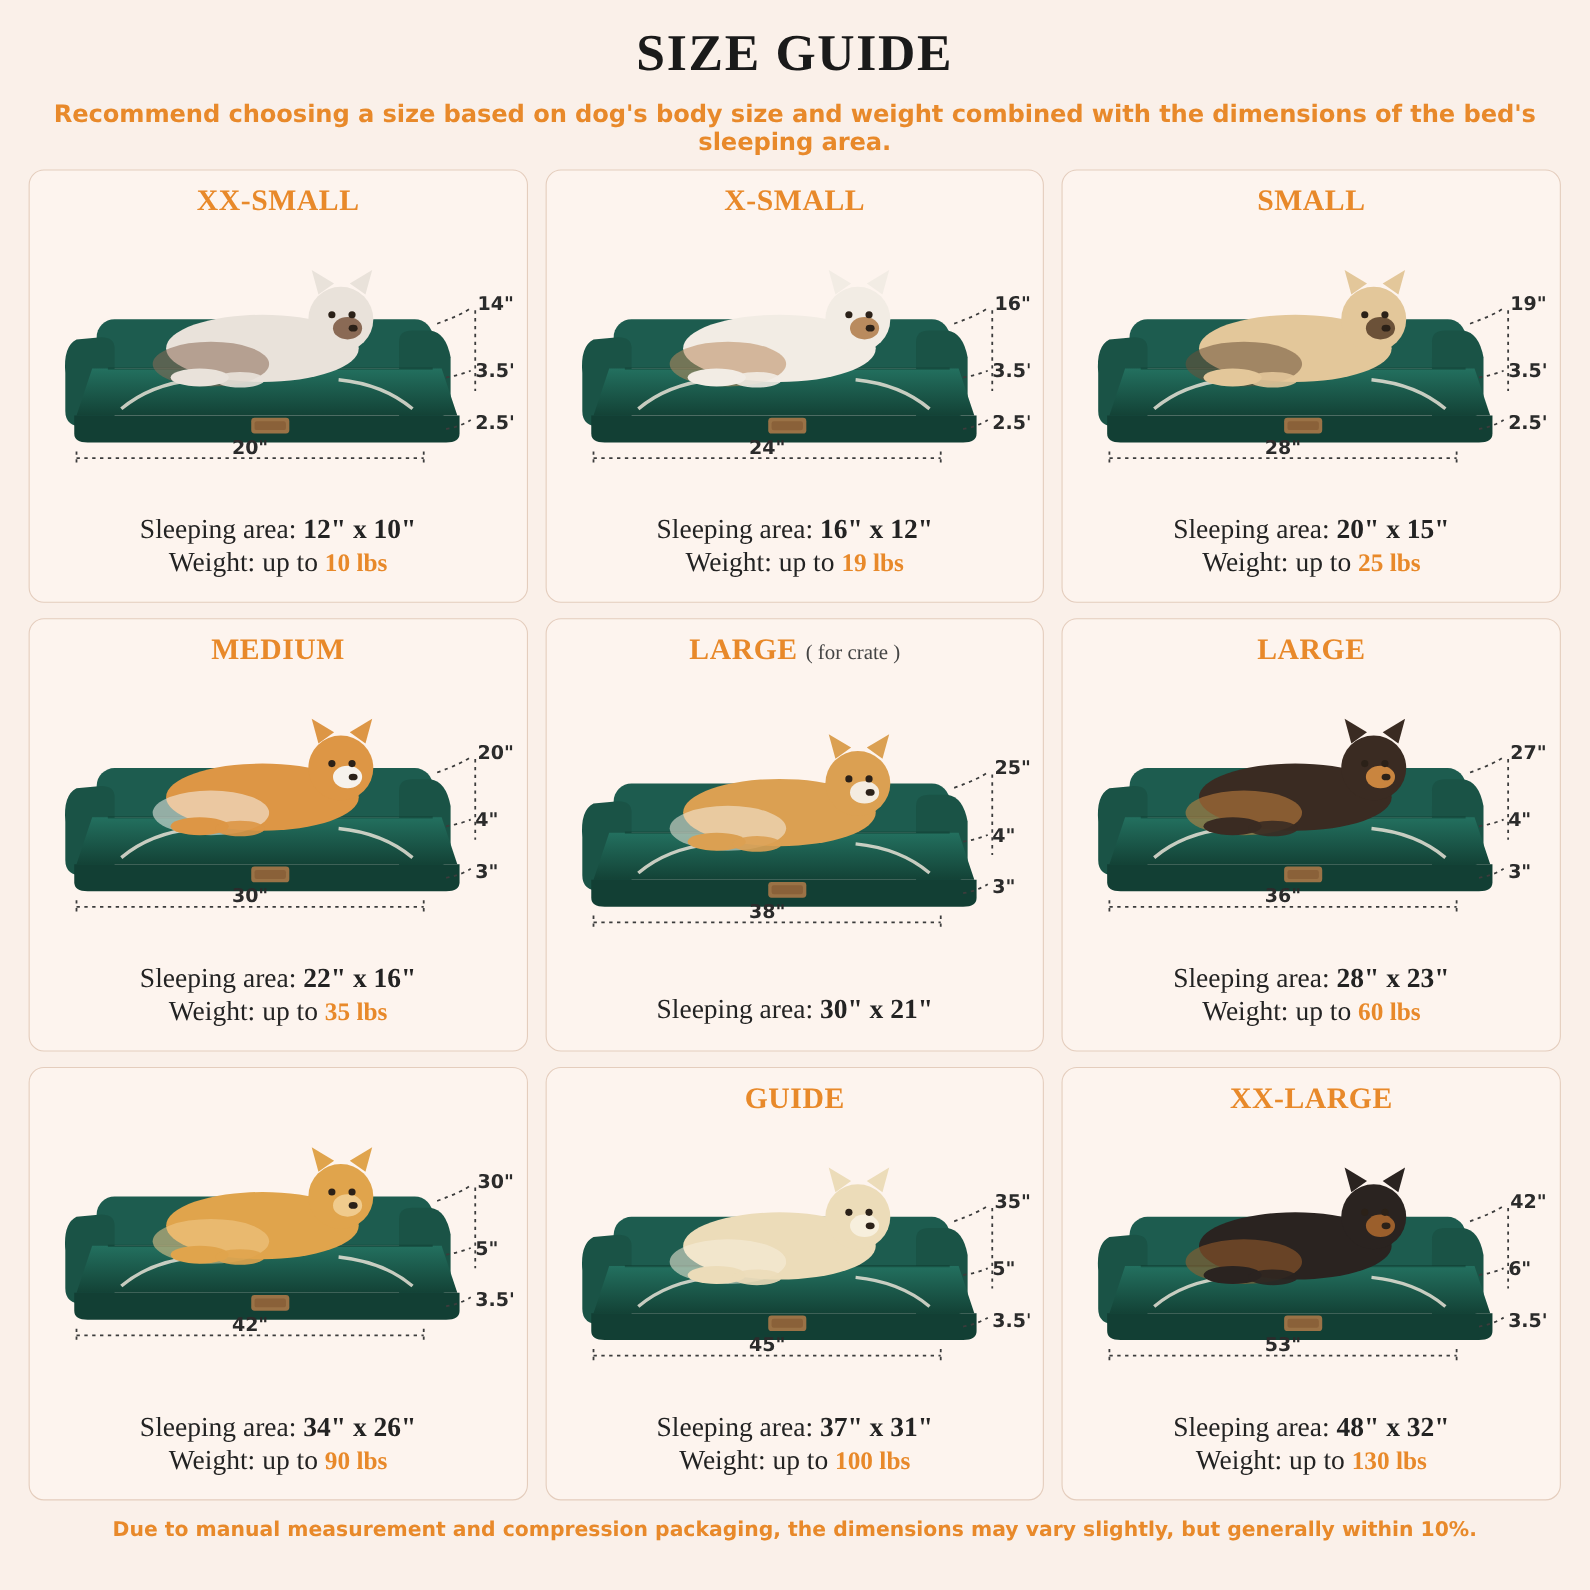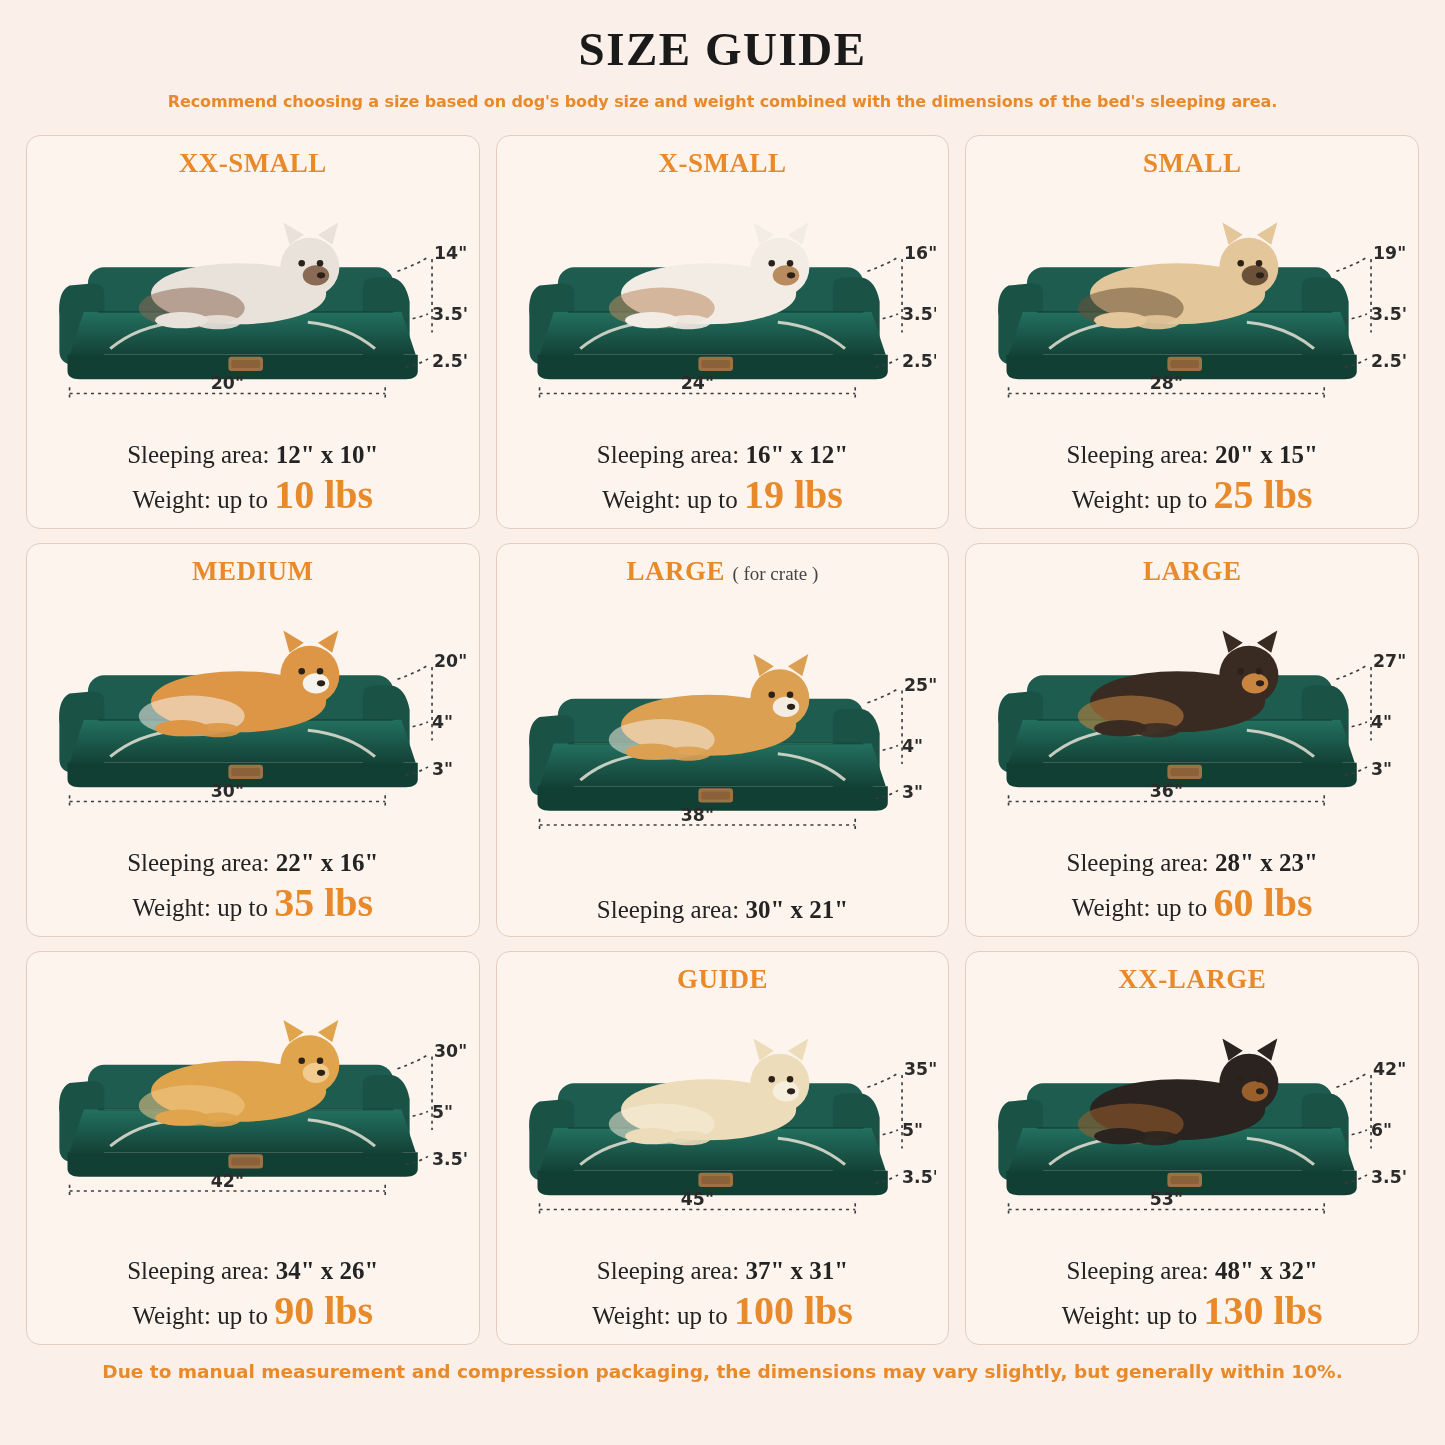--- a/index.html
+++ b/index.html
@@ -24,37 +24,37 @@
     font-weight: bold;
     font-size: 47px;
     letter-spacing: 1.5px;
     color: #1a1a1a;
     margin: 8px 0 16px 0;
   }
   .subtitle {
     text-align: center;
     font-family: "DejaVu Sans", sans-serif;
     font-weight: bold;
-    font-size: 16px;
+    font-size: 22px;
     color: #e8892a;
     letter-spacing: -0.1px;
-    margin-bottom: 24px;
+    margin-bottom: 12px;
   }
   .grid {
     display: grid;
     grid-template-columns: repeat(3, 1fr);
     grid-template-rows: repeat(3, 1fr);
     gap: 14px 16px;
     height: 1210px;
   }
   .card {
     border: 1.5px solid #e4cdbd;
     border-radius: 14px;
     background: #fdf4ee;
-    padding: 8px 12px 10px 12px;
+    padding: 8px 12px 21px 12px;
     display: flex;
     flex-direction: column;
     position: relative;
   }
   .card-title {
     text-align: center;
     color: #e8892a;
     font-size: 27px;
     font-weight: bold;
     font-family: "Liberation Serif", serif;
@@ -86,21 +86,21 @@
   }
   .sleep b { font-weight: bold; }
   .weight {
     font-size: 25px;
     color: #232323;
     white-space: nowrap;
   }
   .weight .lbs {
     color: #e8892a;
     font-weight: bold;
-    font-size: 40px;
+    font-size: 23px;
   }
   .footer {
     text-align: center;
     font-family: "DejaVu Sans", sans-serif;
     font-weight: bold;
     font-size: 18.5px;
     color: #e8892a;
     margin-top: 16px;
   }
 </style>

